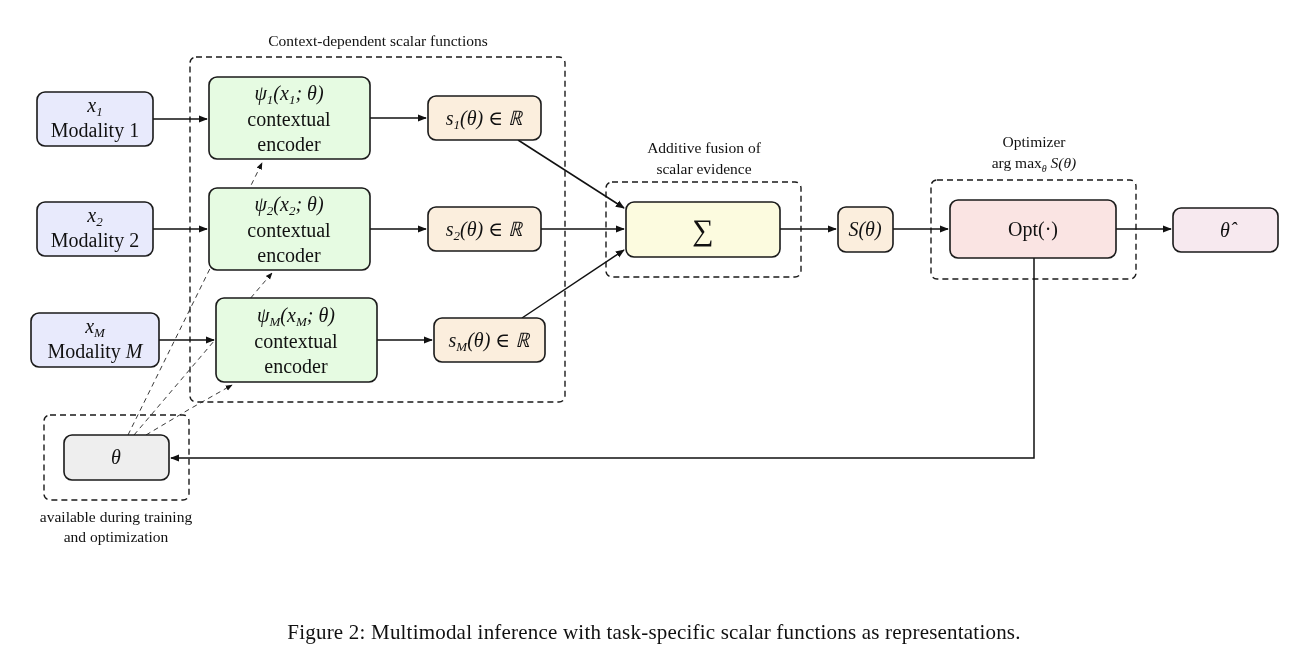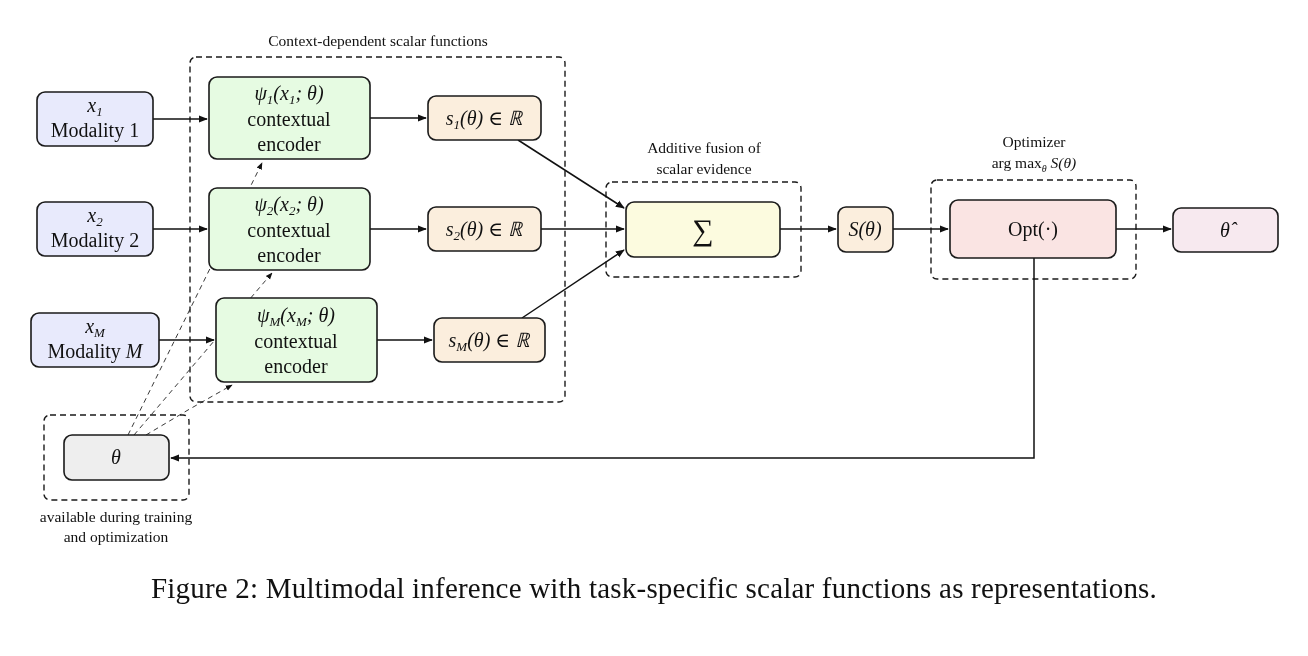--- a/index.html
+++ b/index.html
@@ -8,22 +8,22 @@
   #diagram { position: absolute; left: 0; top: 0; }
   .node rect { stroke: #1a1a1a; stroke-width: 1.6; }
   .group rect { fill: none; stroke: #1a1a1a; stroke-width: 1.4; stroke-dasharray: 6 4; }
   .edge { stroke: #111; stroke-width: 1.5; fill: none; }
   .dashedge { stroke: #222; stroke-width: 0.9; fill: none; stroke-dasharray: 5 4; }
   text { font-family: "Liberation Serif", "DejaVu Serif", serif; fill: #111; }
   .lbl { font-size: 20px; }
   .math { font-style: italic; }
   .cap { font-size: 15.5px; }
   .big { font-size: 30px; }
-  #caption { position: absolute; left: 0; width: 1308px; top: 572px; text-align: center;
-             font-family: "Liberation Serif", "DejaVu Serif", serif; font-size: 29px; letter-spacing: 0.2px; }
+  #caption { position: absolute; left: 0; width: 1308px; top: 620px; text-align: center;
+             font-family: "Liberation Serif", "DejaVu Serif", serif; font-size: 21px; letter-spacing: 0.2px; }
 </style>
 </head>
 <body>
 
 <svg id="diagram" width="1308" height="656" viewBox="0 0 1308 656" xmlns="http://www.w3.org/2000/svg">
   <defs>
     <marker id="arr" viewBox="0 0 10 10" refX="9" refY="5" markerWidth="9" markerHeight="9" orient="auto-start-reverse" markerUnits="userSpaceOnUse">
       <path d="M0,1 L10,5 L0,9 z" fill="#111"></path>
     </marker>
     <marker id="arrsm" viewBox="0 0 10 10" refX="9" refY="5" markerWidth="7" markerHeight="7" orient="auto" markerUnits="userSpaceOnUse">

